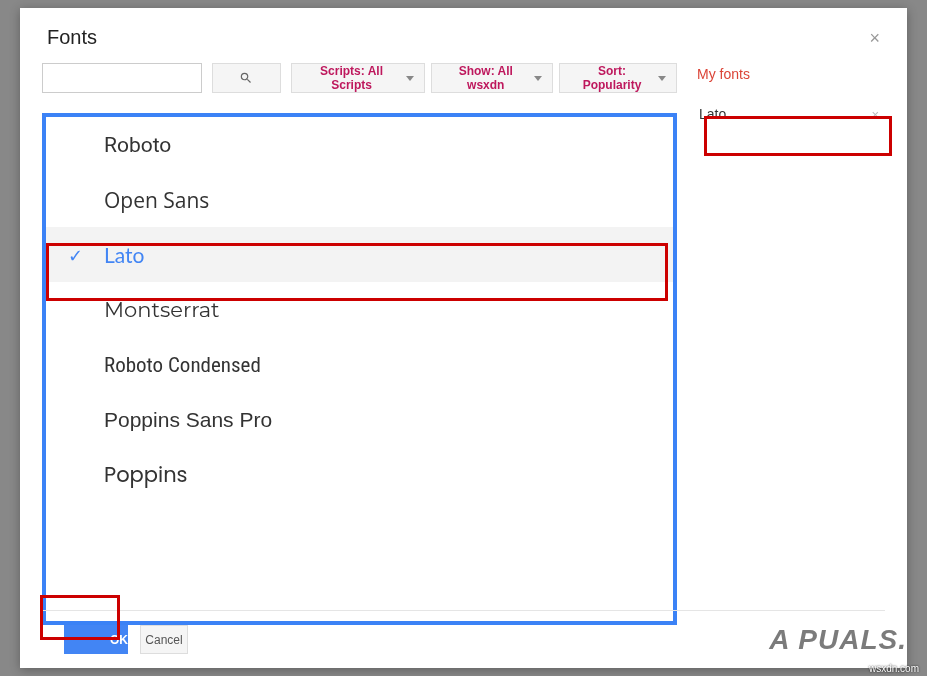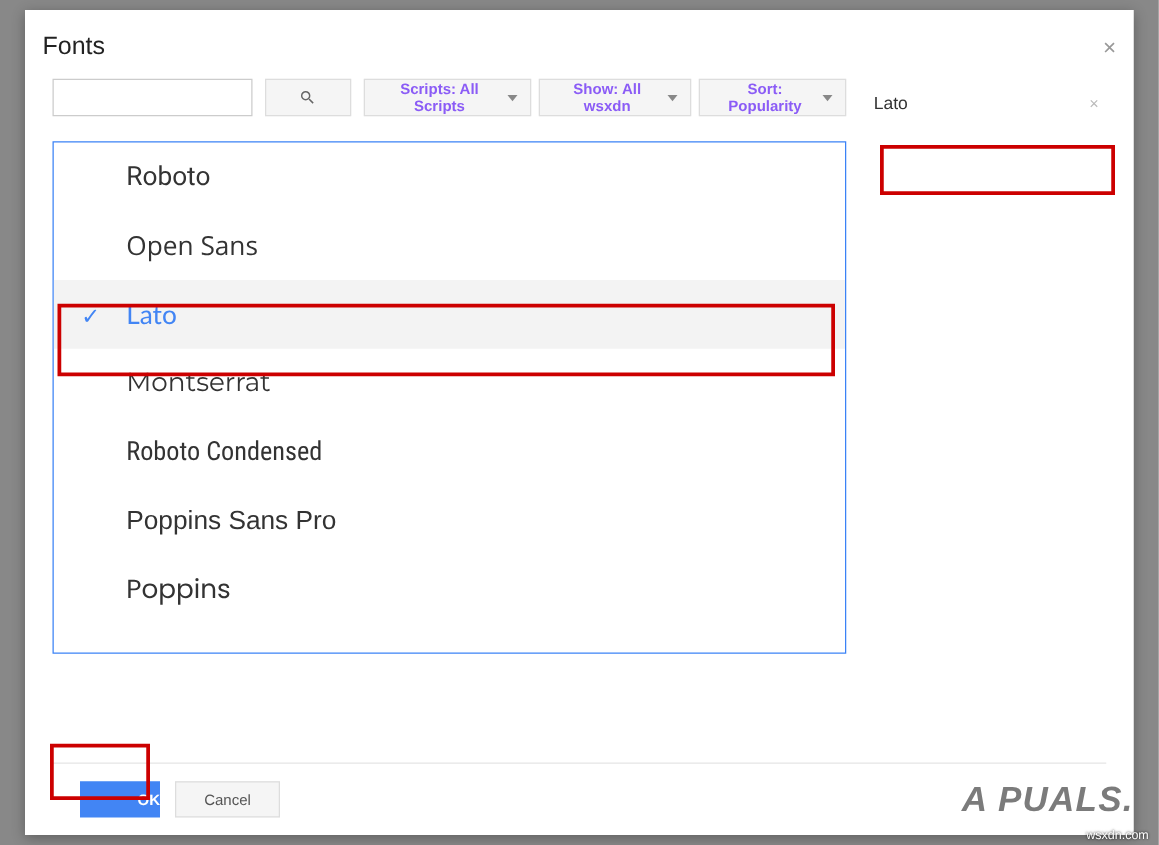--- a/index.html
+++ b/index.html
@@ -14,21 +14,21 @@
     .dialog {
       position: absolute;
       top: 8px;
       left: 20px;
       right: 20px;
       bottom: 8px;
       background: #fff;
       box-shadow: 0 2px 10px rgba(0,0,0,0.3);
     }
     .dialog-header {
-      padding: 18px 14px 14px;
+      padding: 18px 27px 14px;
       display: flex;
       justify-content: space-between;
       align-items: flex-end;
     }
     .dialog-title {
       font-size: 20px;
       font-weight: 400;
       color: #222;
     }
     .close-btn {
@@ -77,35 +77,35 @@
       display: flex;
       gap: 6px;
     }
     .filter-btn {
       background: #f5f5f5;
       border: 1px solid #ddd;
       height: 30px;
       padding: 0 10px;
       font-size: 12px;
       font-weight: bold;
-      color: #8b5cf6;
+      color: #be185d;
       cursor: pointer;
       display: flex;
       align-items: center;
       gap: 4px;
     }
     .dropdown-arrow {
       width: 0; height: 0;
       border-left: 4px solid transparent;
       border-right: 4px solid transparent;
       border-top: 5px solid #888;
     }
     .font-list {
-      border: 1px solid #3b82f6;
-      height: 410px;
+      border: 4px solid #3b82f6;
+      height: 512px;
       overflow-y: scroll;
       position: relative;
     }
     .font-row {
       height: 55px;
       display: flex;
       align-items: center;
       padding-left: 58px;
       font-size: 21px;
       color: #333;
@@ -174,21 +174,21 @@
       width: 64px;
       height: 29px;
       cursor: pointer;
       text-align: right;
     }
     .cancel-btn {
       background: #f5f5f5;
       border: 1px solid #ddd;
       color: #555;
       font-size: 12px;
-      width: 84px;
+      width: 48px;
       height: 29px;
       cursor: pointer;
     }
     .watermark {
       position: absolute;
       bottom: 2px;
       right: 8px;
       font-size: 10px;
       color: #fff;
       text-shadow: 0 0 2px #000;
@@ -276,20 +276,21 @@
             <span>Poppins Sans Pro</span>
           </div>
           <div class="font-row ff-poppins">
             <span>Poppins</span>
           </div>
         </div>
 
     </div>
 
     <div class="right-pane">
+      <span class="myfonts-label">My fonts</span>
       <div id="myfonts-list">
           <div class="myfont-item">
             <span>Lato</span>
             <span class="myfont-remove">×</span>
           </div>
         </div>
     </div>
 
   </div>
 

